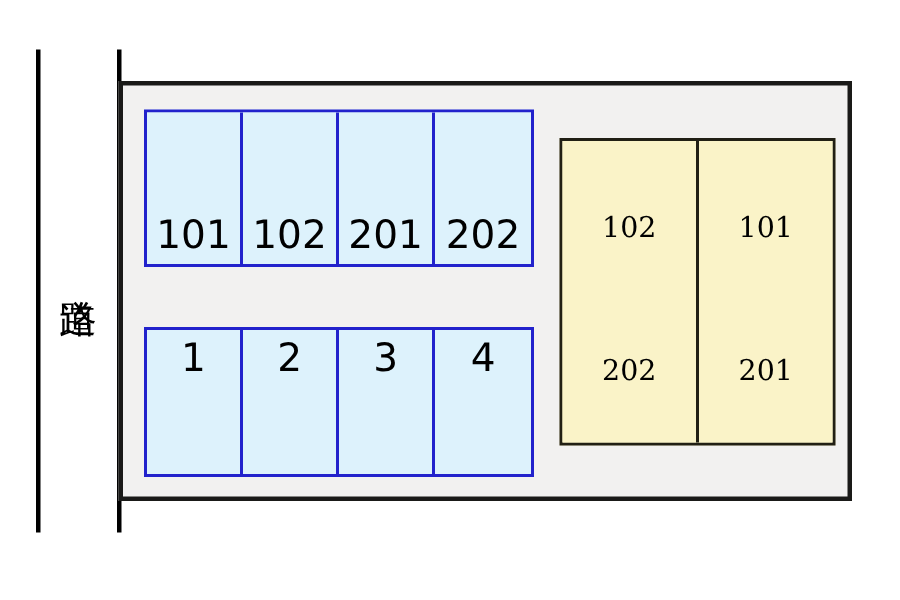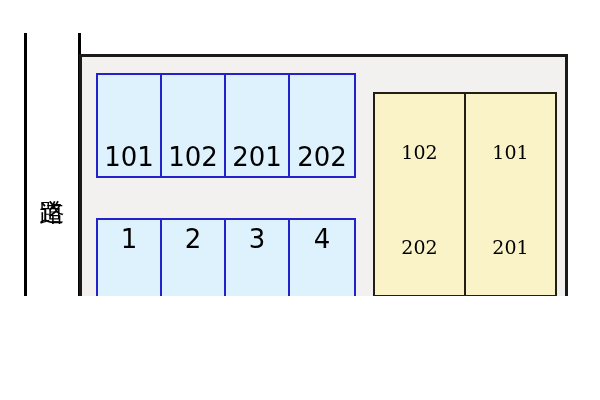--- a/index.html
+++ b/index.html
@@ -7,21 +7,21 @@
     margin: 0;
     padding: 0;
     background: #ffffff;
   }
   body {
     font-family: "Liberation Sans", sans-serif;
   }
   #stage {
     position: relative;
     width: 600px;
-    height: 296px;
+    height: 400px;
     background: #ffffff;
     overflow: hidden;
   }
 
   
   .road-line {
     position: absolute;
     background: #000000;
   }
   .road-label {

